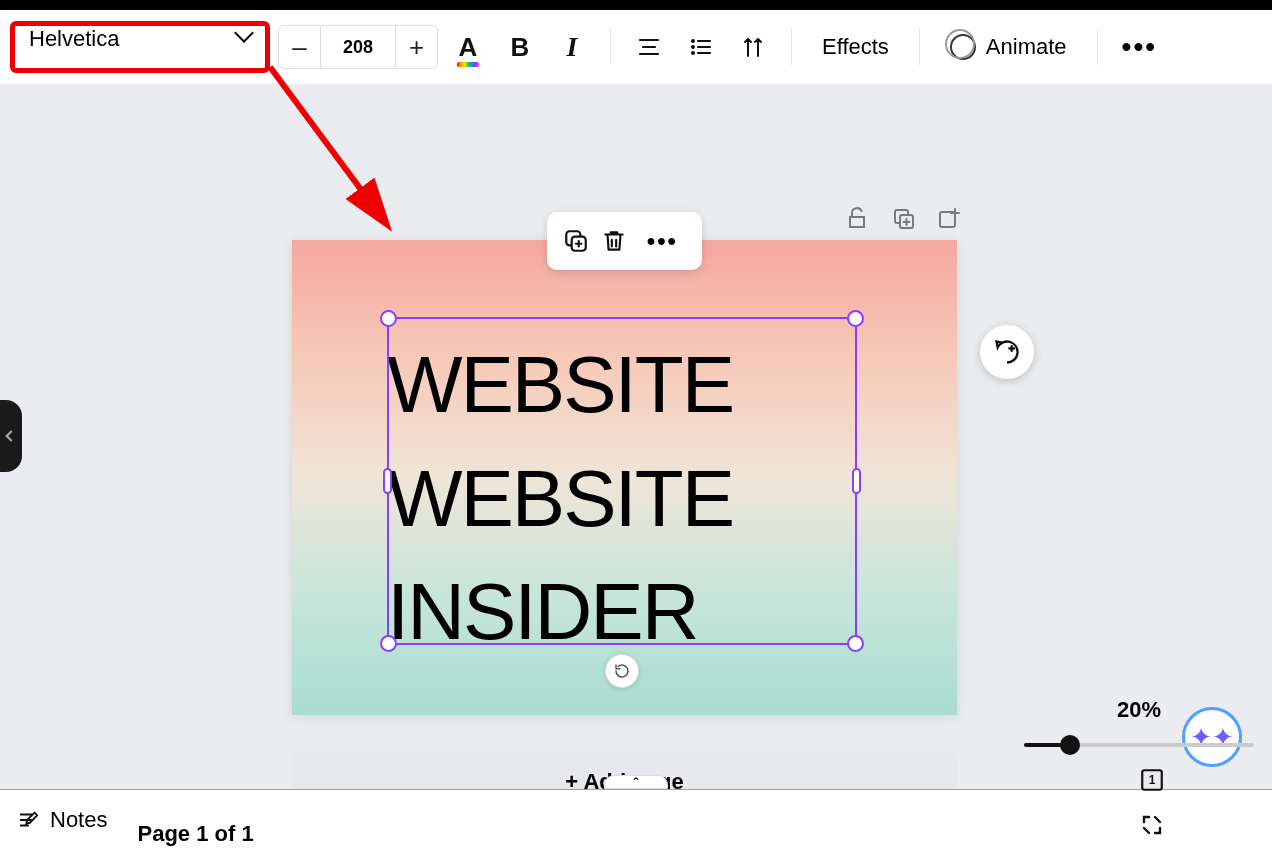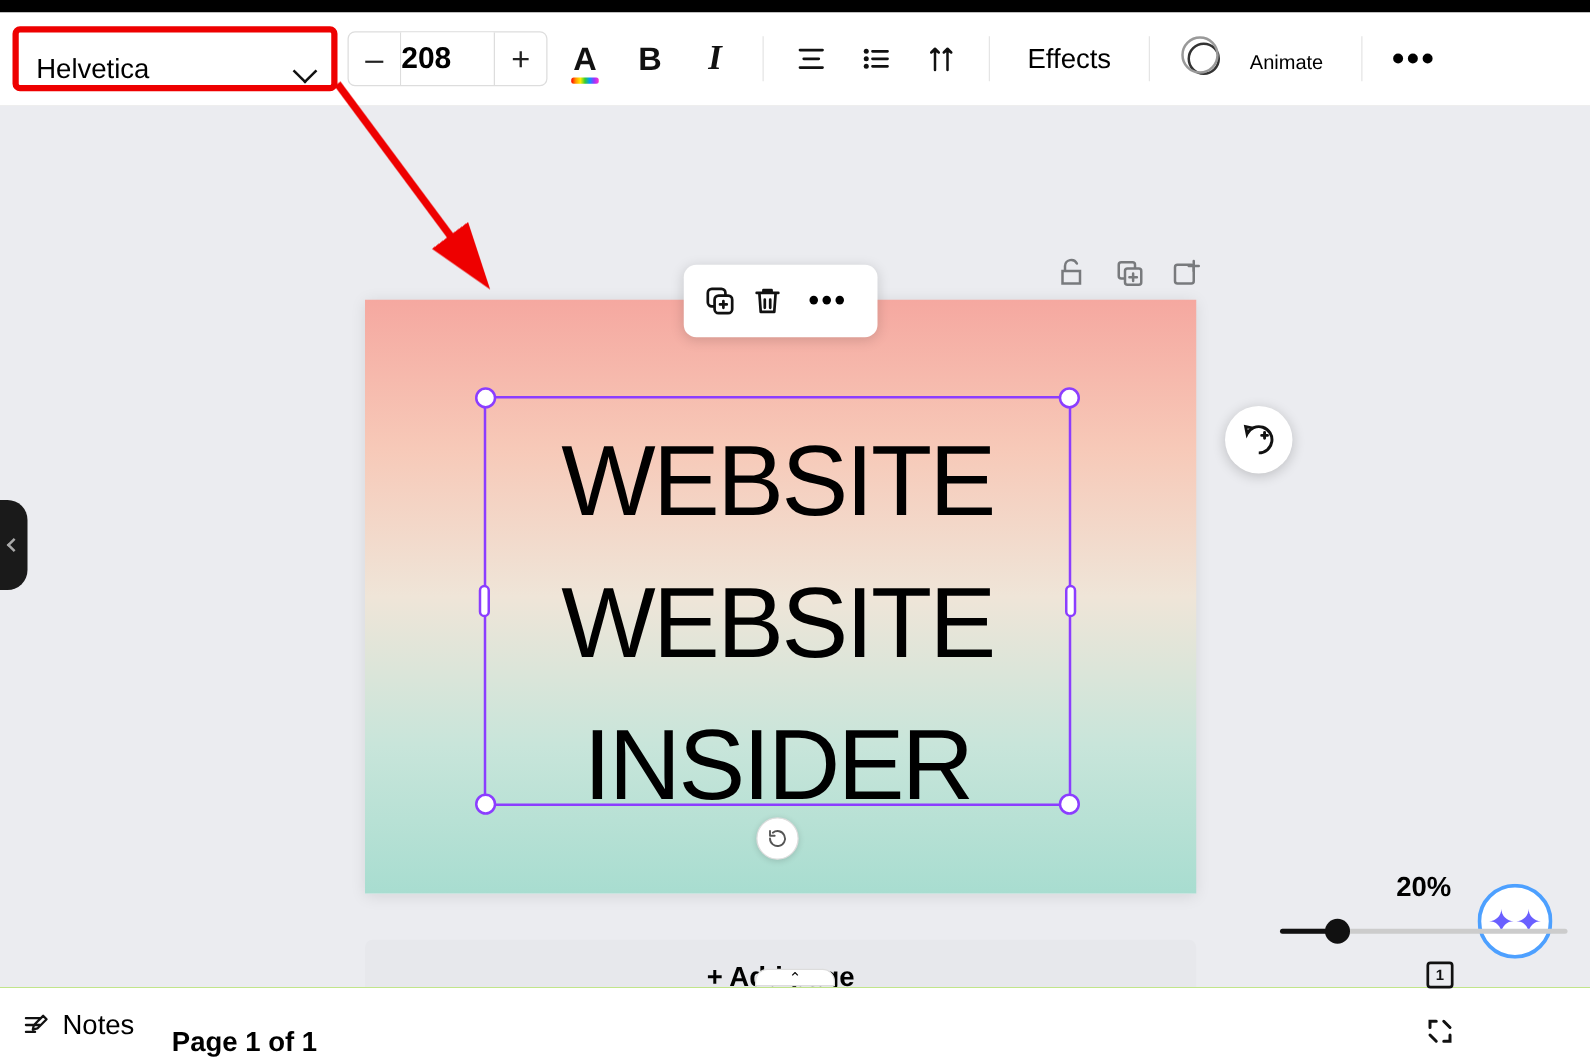--- a/index.html
+++ b/index.html
@@ -1,51 +1,51 @@
 <!DOCTYPE html>
 <html><head>
 <meta charset="utf-8">
 <style>
 * { box-sizing: border-box; margin: 0; padding: 0; }
 body { font-family: -apple-system, BlinkMacSystemFont, "Segoe UI", Helvetica, Arial, sans-serif; background: #fff; width: 1272px; height: 849px; overflow: hidden; position: relative; }
 .topbar-black { height: 10px; background: #000; width: 100%; }
 .toolbar { height: 75px; background: #fff; display: flex; align-items: center; padding: 0 10px; gap: 8px; border-bottom: 1px solid #eee; position: relative; }
-.font-selector { width: 260px; height: 52px; border: 5px solid #e00; border-radius: 6px; display: flex; align-items: flex-end; padding: 0 14px; background: #fff; font-size: 22px; justify-content: space-between; cursor: pointer; }
+.font-selector { width: 260px; height: 52px; border: 5px solid #e00; border-radius: 6px; display: flex; align-items: flex-start; padding: 0 14px; background: #fff; font-size: 22px; justify-content: space-between; cursor: pointer; }
 .chevron { width: 14px; height: 14px; border-right: 2.5px solid #111; border-bottom: 2.5px solid #111; transform: rotate(45deg); margin-bottom: 4px; }
 .size-group { display: flex; align-items: center; border: 1px solid #ddd; border-radius: 6px; overflow: hidden; height: 44px; }
 .size-btn { width: 42px; height: 44px; display: flex; align-items: center; justify-content: center; font-size: 26px; color: #222; cursor: pointer; border-right: 1px solid #ddd; }
 .size-btn:last-child { border-right: none; border-left: 1px solid #ddd; }
-.size-input { width: 74px; height: 44px; text-align: left; font-size: 24px; font-weight: 600; border: none; outline: none; }
+.size-input { width: 74px; height: 44px; text-align: center; font-size: 18px; font-weight: 600; border: none; outline: none; }
 .tb-btn { width: 44px; height: 44px; display: flex; align-items: center; justify-content: center; cursor: pointer; border-radius: 6px; font-size: 22px; color: #111; }
 .tb-divider { width: 1px; height: 36px; background: #e5e5e5; margin: 0 8px; }
 .color-a { position: relative; font-size: 26px; font-weight: 700; }
 .color-a-bar { position: absolute; bottom: -4px; left: -2px; right: -2px; height: 5px; background: linear-gradient(90deg, #ff0000, #ff9900, #ffee00, #33cc33, #0099ff, #9933ff, #ff33cc); border-radius: 2px; }
 .bold { font-weight: 800; font-size: 26px; }
 .italic { font-style: italic; font-family: serif; font-size: 28px; font-weight: 600; }
 .effects-btn { font-size: 22px; padding: 0 14px; cursor: pointer; }
-.animate-btn { display: flex; align-items: flex-end; gap: 24px; font-size: 16px; padding: 0 14px; cursor: pointer; }
+.animate-btn { display: flex; align-items: flex-end; gap: 10px; font-size: 22px; padding: 0 14px; cursor: pointer; }
 .animate-icon { width: 26px; height: 26px; border: 2.5px solid #333; border-radius: 50%; position: relative; }
 .animate-icon::before { content: ""; position: absolute; width: 26px; height: 26px; border: 2.5px solid #999; border-radius: 50%; left: -7px; top: -7px; }
 .more-dots { font-size: 28px; letter-spacing: 2px; cursor: pointer; padding: 0 8px; font-weight: bold; }
 .canvas-area { position: absolute; top: 85px; left: 0; right: 0; bottom: 60px; background: #ebecf0; overflow: auto; }
 .page-controls { position: absolute; top: 120px; right: 310px; display: flex; gap: 20px; color: #787a7d; }
 .ctrl-icon { width: 26px; height: 26px; cursor: pointer; display: flex; align-items: center; justify-content: center; }
 .design-page { position: absolute; top: 155px; left: 292px; width: 665px; height: 475px; background: linear-gradient(180deg, #f5a8a0 0%, #f7c9b8 25%, #efe5d8 50%, #c8e5da 75%, #a8ddd0 100%); box-shadow: 0 2px 12px rgba(0,0,0,0.1); }
 .context-bar { position: absolute; top: 127px; left: 547px; width: 155px; height: 58px; background: #fff; border-radius: 10px; box-shadow: 0 2px 10px rgba(0,0,0,0.15); display: flex; align-items: center; justify-content: space-around; padding: 0 10px; }
 .ctx-btn { cursor: pointer; display: flex; align-items: center; justify-content: center; }
 .selection-box { position: absolute; top: 77px; left: 95px; width: 470px; height: 328px; border: 2.5px solid #8b3dff; }
 .sel-handle { position: absolute; width: 17px; height: 17px; background: #fff; border: 2px solid #8b3dff; border-radius: 50%; }
 .sel-handle.tl { top: -9px; left: -9px; }
 .sel-handle.tr { top: -9px; right: -9px; }
 .sel-handle.bl { bottom: -9px; left: -9px; }
 .sel-handle.br { bottom: -9px; right: -9px; }
 .sel-side { position: absolute; background: #fff; border: 2px solid #8b3dff; border-radius: 5px; }
 .sel-side.l { left: -6px; top: 50%; transform: translateY(-50%); width: 9px; height: 26px; }
 .sel-side.r { right: -6px; top: 50%; transform: translateY(-50%); width: 9px; height: 26px; }
-.canvas-text { position: absolute; top: 88px; left: 95px; width: 470px; text-align: center; font-family: Helvetica, Arial, sans-serif; font-size: 80px; line-height: 1.42; letter-spacing: -2px; color: #000; }
+.canvas-text { position: absolute; top: 88px; left: 95px; width: 470px; font-family: Helvetica, Arial, sans-serif; font-size: 80px; line-height: 1.42; letter-spacing: -2px; color: #000; }
 .rotate-handle { position: absolute; bottom: -45px; left: 50%; transform: translateX(-50%); width: 34px; height: 34px; background: #fff; border: 1px solid #ddd; border-radius: 50%; box-shadow: 0 1px 5px rgba(0,0,0,0.15); display: flex; align-items: center; justify-content: center; cursor: pointer; }
 .add-page-btn { position: absolute; top: 667px; left: 292px; width: 665px; height: 60px; background: #e7e8ec; display: flex; align-items: center; justify-content: center; font-size: 22px; font-weight: 700; cursor: pointer; border-radius: 6px; }
 .fab { position: absolute; top: 240px; right: 238px; width: 54px; height: 54px; background: #fff; border-radius: 50%; box-shadow: 0 2px 10px rgba(0,0,0,0.2); display: flex; align-items: center; justify-content: center; cursor: pointer; }
 .magic-btn { position: absolute; bottom: 82px; right: 30px; width: 60px; height: 60px; border-radius: 50%; border: 3px solid #4da0ff; background: #fff; display: flex; align-items: center; justify-content: center; cursor: pointer; }
 .sparkle { color: #6a5fff; font-size: 26px; }
 .side-tab { position: absolute; top: 400px; left: 0; width: 22px; height: 72px; background: #1a1a1a; border-radius: 0 16px 16px 0; display: flex; align-items: center; justify-content: center; cursor: pointer; }
 .side-tab::before { content: ""; width: 6px; height: 6px; border-left: 2px solid #aaa; border-bottom: 2px solid #aaa; transform: rotate(45deg); }
 .bottom-expand { position: absolute; bottom: 60px; left: 50%; transform: translateX(-50%); width: 64px; height: 14px; background: #fff; border: 1px solid #ddd; border-radius: 10px 10px 0 0; display: flex; align-items: center; justify-content: center; cursor: pointer; font-size: 12px; }
 .bottombar { position: absolute; bottom: 0; left: 0; right: 0; height: 60px; background: #fff; border-top: 1px solid #84cc16; display: flex; align-items: center; padding: 0 18px; font-size: 22px; }
 .notes-btn { display: flex; align-items: center; gap: 10px; cursor: pointer; margin-right: 30px; }

